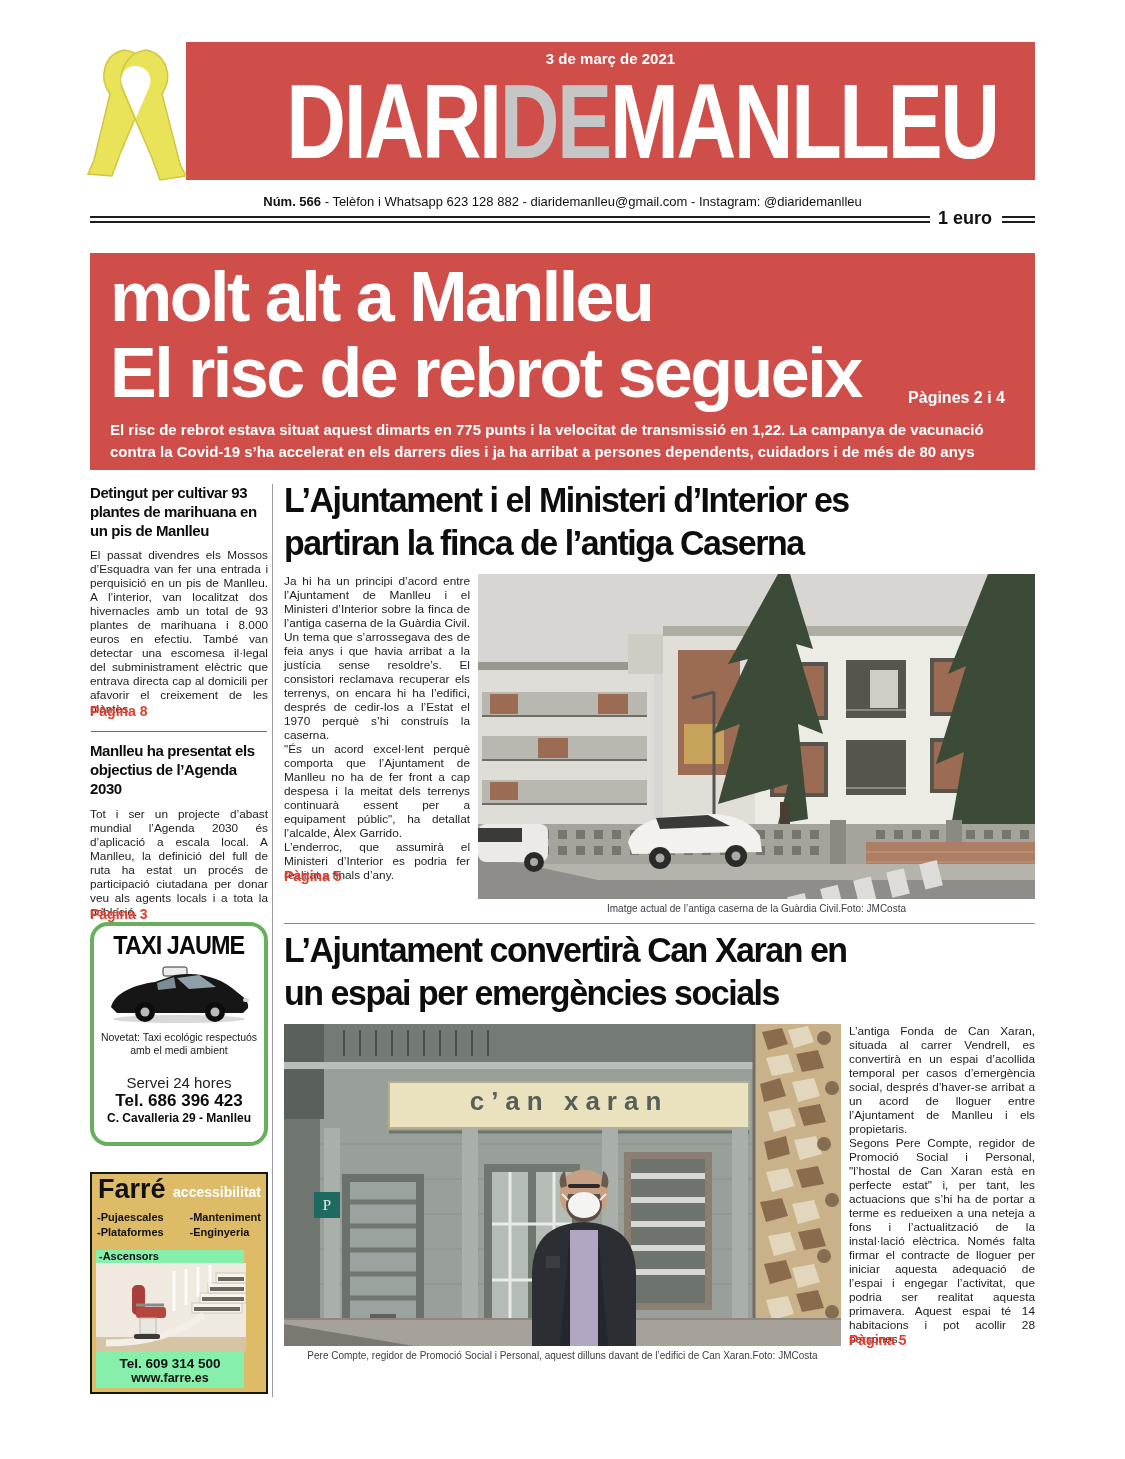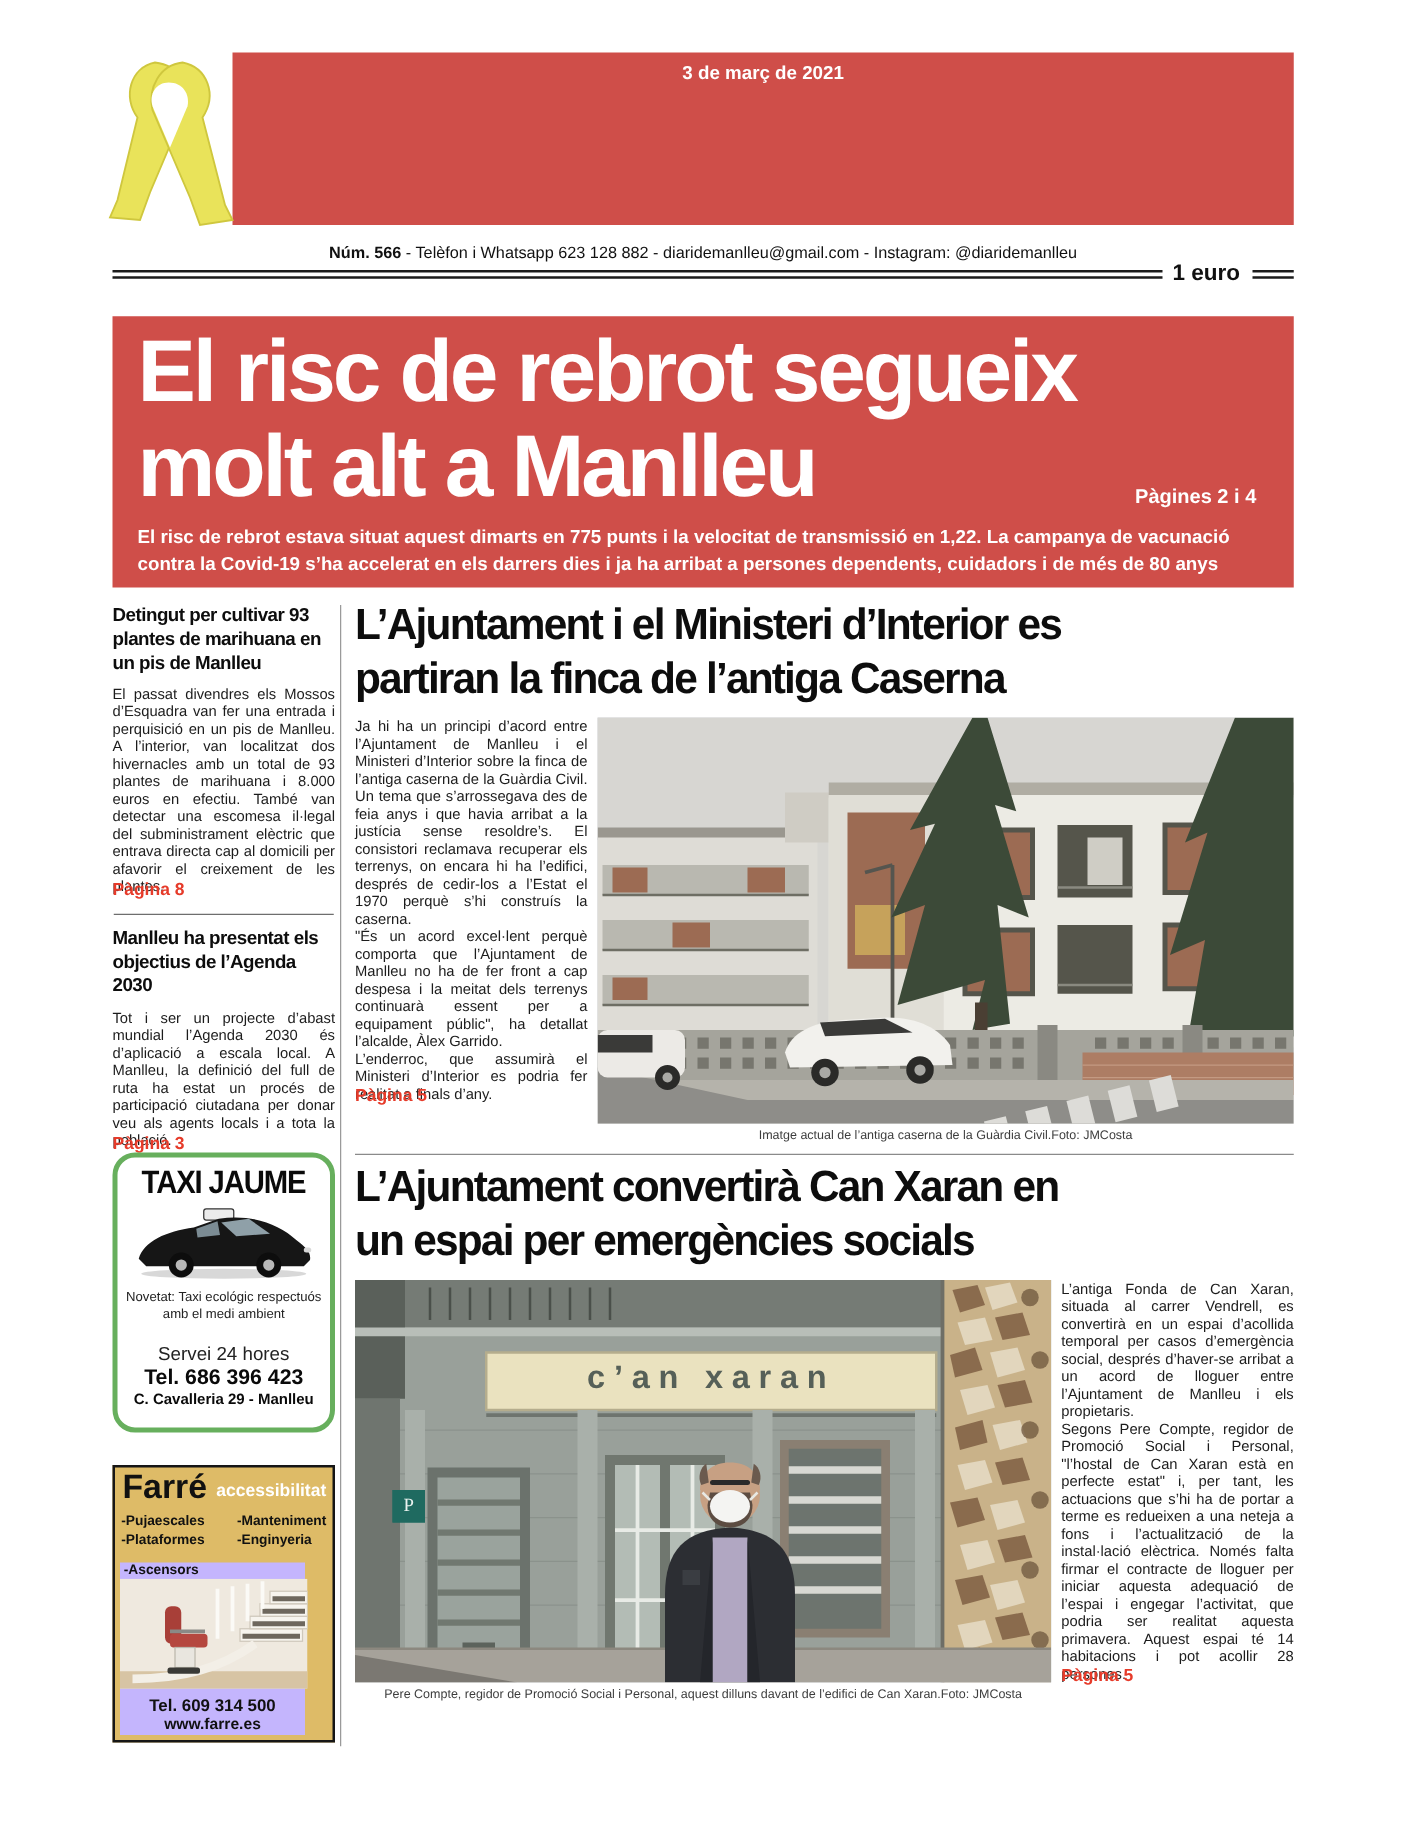--- a/index.html
+++ b/index.html
@@ -45,21 +45,21 @@
   .taxi-servei{font-size:15px;color:#222;margin-top:17px;}
   .taxi-tel{font-size:17px;font-weight:bold;color:#0a0a0a;}
   .taxi-addr{font-size:12px;font-weight:bold;color:#0a0a0a;}
   
   .farre-ad{position:absolute;left:0;top:690px;width:174px;height:218px;background:#debb67;border:2px solid #161616;}
   .farre-head{position:relative;height:34px;}
   .farre-name{position:absolute;left:6px;top:0;font-size:27px;font-weight:bold;color:#111;}
   .farre-tag{position:absolute;right:5px;top:10px;font-size:14px;font-weight:bold;color:#fff;}
   .farre-cols{display:flex;justify-content:space-between;padding:2px 5px 0 5px;}
   .farre-cols div{font-size:11px;font-weight:bold;line-height:1.35;color:#111;}
-  .farre-white{position:absolute;left:4px;top:76px;width:148px;height:138px;background:#c4b5fd;text-align:center;}
+  .farre-white{position:absolute;left:4px;top:76px;width:148px;height:138px;background:#86efac;text-align:center;}
   .farre-asc{position:absolute;left:3px;top:0;font-size:11px;font-weight:bold;color:#111;}
   .farre-img{margin-top:13px;}
   .farre-tel{font-size:13.5px;font-weight:bold;color:#111;margin-top:1px;}
   .farre-web{font-size:12.5px;font-weight:bold;color:#111;}
   
   .main{position:absolute;left:194px;top:0;width:751px;}
   .a-headline{margin:-4px 0 10px 0;}
   .a-headline .line{display:block;white-space:nowrap;}
   .a-headline .line span{display:inline-block;transform:scaleX(0.97);transform-origin:left top;
       font-size:35px;font-weight:bold;letter-spacing:-1.5px;line-height:43px;color:#0d0d0d;}
@@ -85,37 +85,40 @@
 <div class="page">
 
   <svg class="ribbon" viewBox="0 0 102 142">
     <path d="M38,2 C18,6 12,30 24,46 L8,112 L2,126 L26,128 L34,106 L62,40 C66,22 58,4 38,2 Z" fill="#e9e35a" stroke="#cfc73e" stroke-width="1.5"></path>
     <path d="M60,2 C80,6 88,28 76,46 L94,116 L100,128 L74,132 L66,110 L36,40 C32,22 42,4 60,2 Z" fill="#e9e35a" stroke="#cfc73e" stroke-width="1.5"></path>
     <path d="M49,18 C60,18 66,27 64,37 L50,70 L36,37 C33,27 39,18 49,18 Z" fill="#ffffff"></path>
   </svg>
 
   <div class="mast-box">
     <div class="mast-date">3 de març de 2021</div>
+    <div class="mast-title-wrap">
+      <span class="mast-title"><span>DIARI</span><span class="de">DE</span><span>MANLLEU</span></span>
+    </div>
   </div>
 
   <div class="info-line">
     <span class="issue">Núm. 566</span>
     <span>-  Telèfon i Whatsapp 623 128 882  -  diaridemanlleu@gmail.com  -  Instagram: @diaridemanlleu</span>
   </div>
 
   <div class="price-row">
     <div class="dbl rule-long"></div>
     <span class="price">1 euro</span>
     <div class="dbl rule-short"></div>
   </div>
 
   <div class="hero">
     <div class="hero-hl">
+      <span class="line">molt alt a Manlleu</span>
       <span class="line">El risc de rebrot segueix</span>
-      <span class="line">molt alt a Manlleu</span>
     </div>
     <div class="hero-pages">Pàgines 2 i 4</div>
     <div class="hero-sub">El risc de rebrot estava situat aquest dimarts en 775 punts i la velocitat de transmissió en 1,22. La campanya de vacunació contra la Covid-19 s’ha accelerat en els darrers dies i ja ha arribat a persones dependents, cuidadors i de més de 80 anys</div>
   </div>
 
   <div class="content">
     <div class="vdivider"></div>
 
     <div class="sidebar">
       <div>

